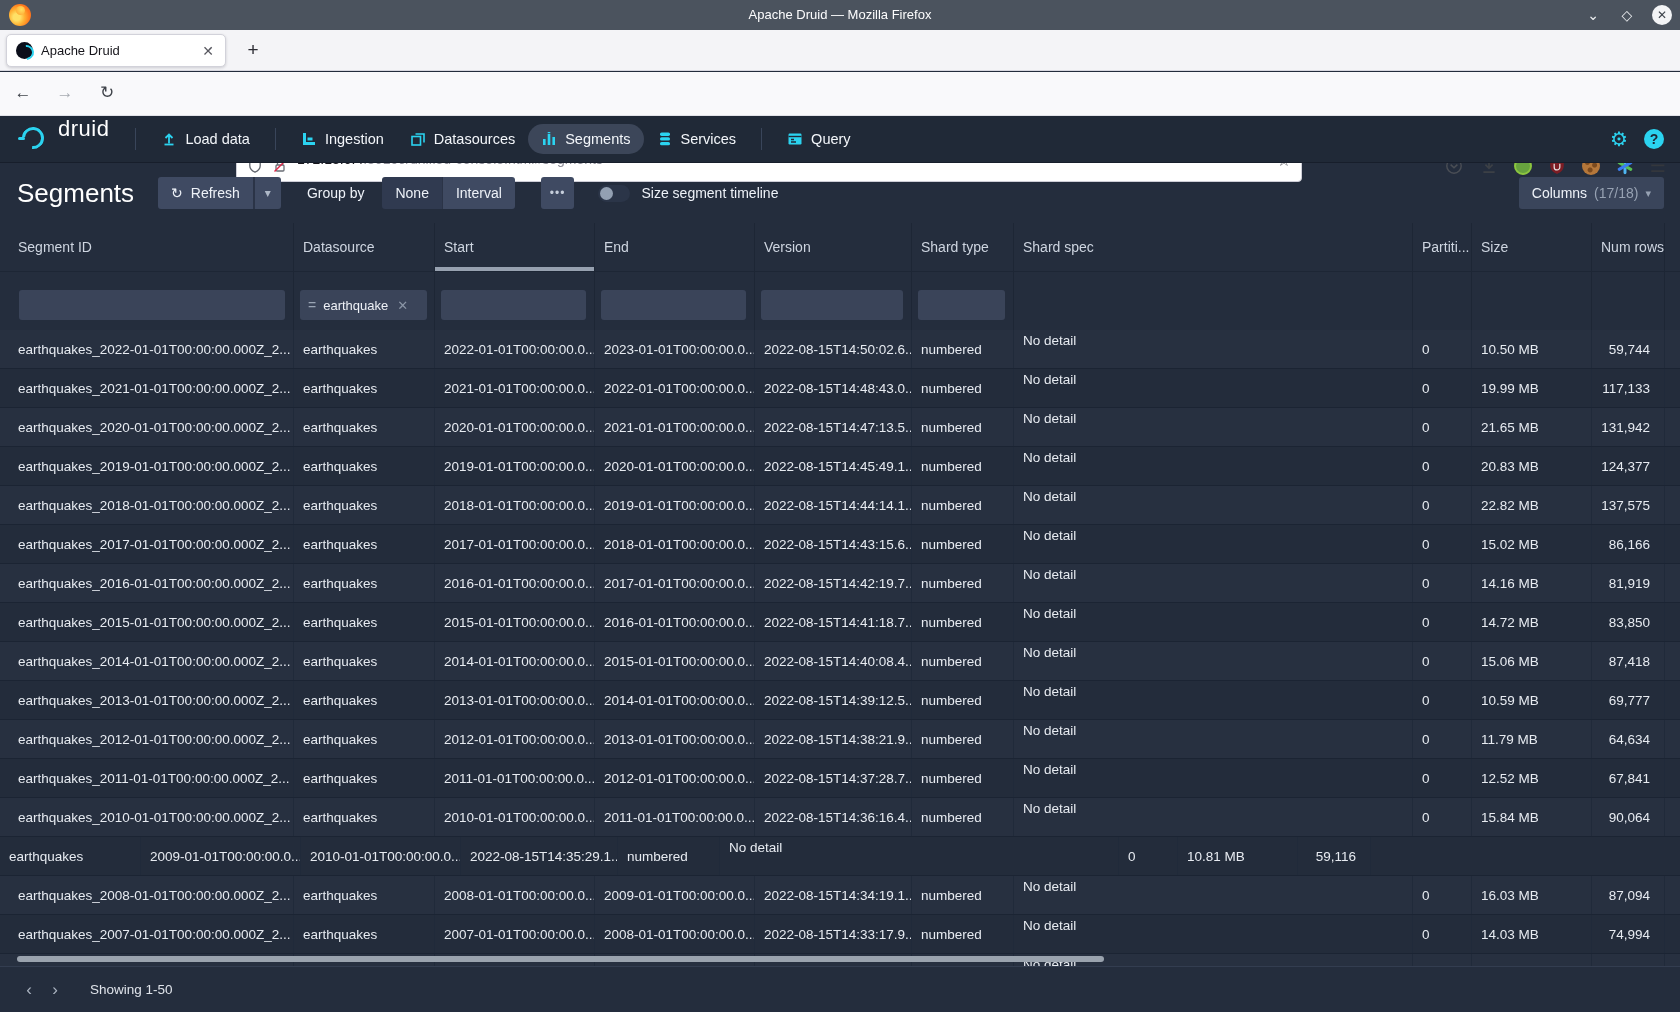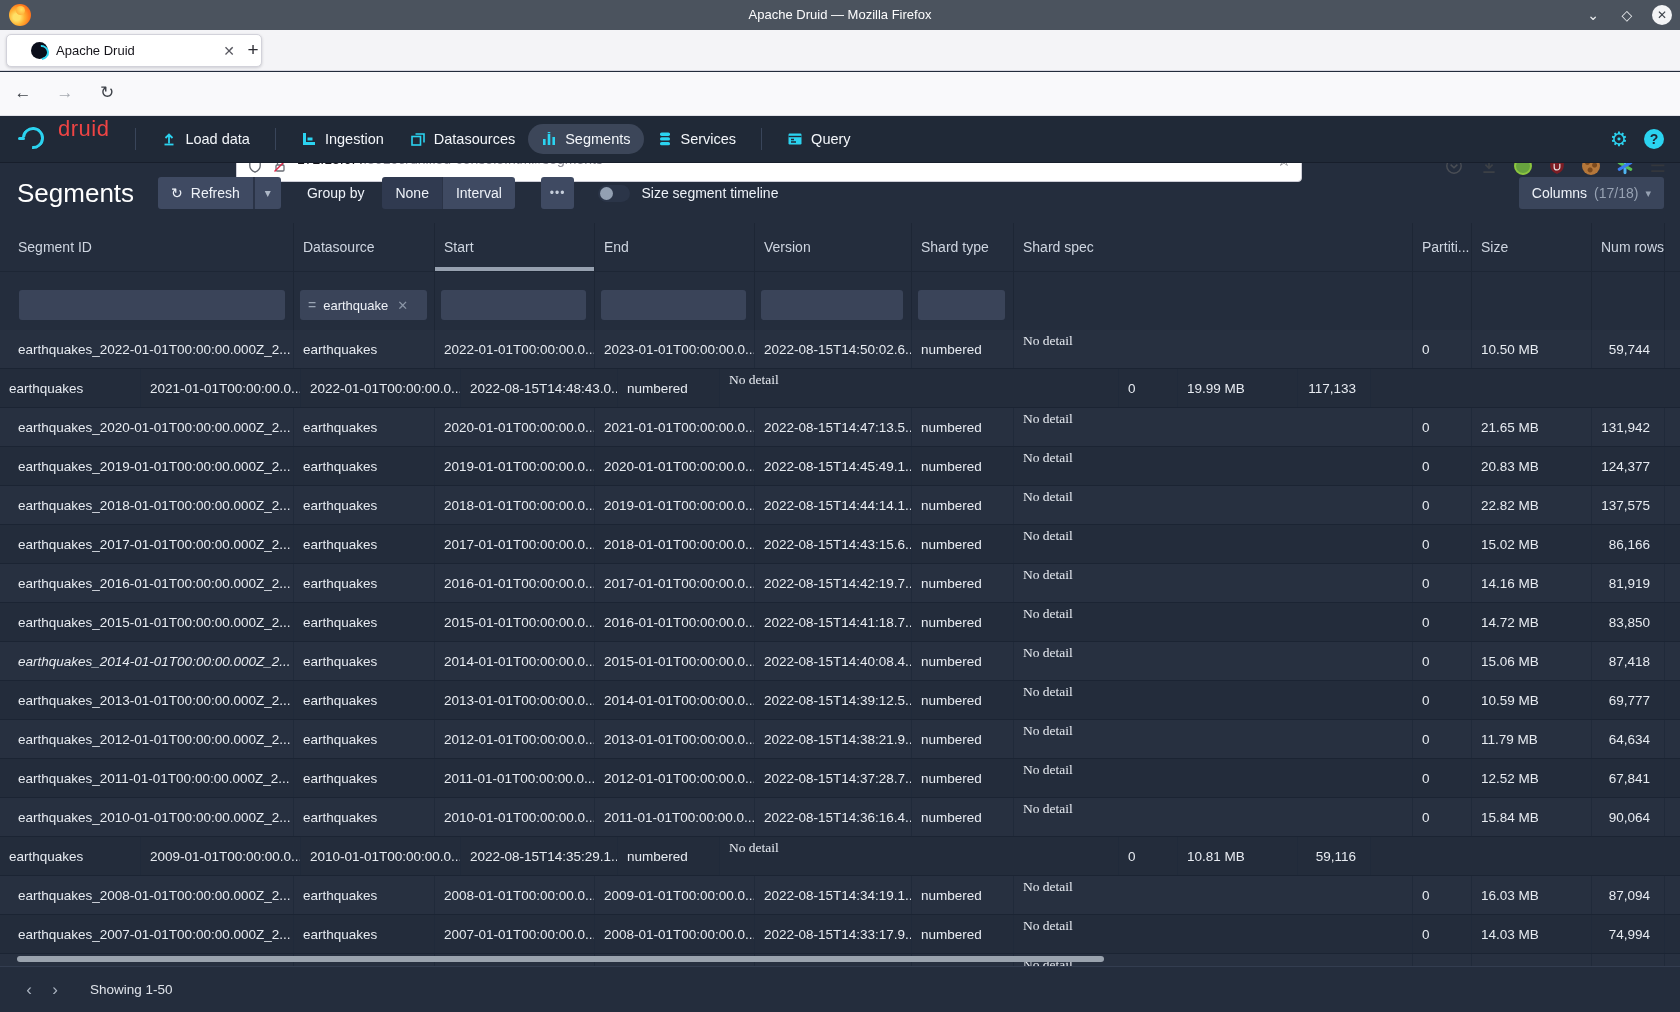--- a/index.html
+++ b/index.html
@@ -16,23 +16,23 @@
   .ff-logo:after { content:""; position:absolute; left:7px; top:2px; width:9px; height:9px; border-radius:50%;
     background:radial-gradient(circle at 60% 40%, #ffdf5e, #ff9e2c); }
   .win-title { position:absolute; left:200px; right:200px; top:0; height:30px; line-height:30px;
     text-align:center; color:#fdfdfe; font-size:13px; }
   .win-controls { position:absolute; right:8px; top:0; height:30px; display:flex; align-items:center; gap:16px; }
   .wc { color:#eceef1; font-size:14px; width:18px; text-align:center; cursor:default; }
   .wc-close { width:20px; height:20px; border-radius:50%; background:#f3f4f6; color:#3d434b;
     font-size:12px; line-height:20px; text-align:center; }
   
   .tabbar { position:absolute; top:30px; left:0; right:0; height:41px; background:#f4f4f7; border-bottom:1px solid #d7d7df; }
-  .tab { position:absolute; left:6px; top:4px; width:256px; height:33px; background:#fff;
+  .tab { position:absolute; left:6px; top:4px; width:220px; height:33px; background:#fff;
     border:1px solid #d2d2da; border-radius:5px; box-shadow:0 1px 3px rgba(20,20,40,.18);
-    display:flex; align-items:center; padding:0 24px; }
+    display:flex; align-items:center; padding:0 9px; }
   .favicon { width:17px; height:17px; border-radius:50%; background:#0b0e1a; position:relative; flex:none; }
   .favicon:after { content:""; position:absolute; left:3px; top:3px; width:11px; height:11px; border-radius:50%;
     border:2px solid #2bd3f0; border-left-color:transparent; border-bottom-color:transparent; transform:rotate(40deg); }
   .tab-title { margin-left:8px; font-size:13px; color:#16151b; flex:1; white-space:nowrap; overflow:hidden; }
   .tab-close { color:#57575f; font-size:14px; padding:0 2px; }
   .newtab { position:absolute; left:240px; top:7px; width:26px; height:26px; text-align:center; line-height:25px;
     font-size:19px; color:#2c2c33; border-radius:4px; }
   
   .toolbar { position:absolute; top:72px; left:0; right:0; height:44px; background:#f9f9fb; border-bottom:1px solid #e2e2e8; }
   .nav-btns { position:absolute; left:8px; top:6px; display:flex; gap:12px; }
@@ -53,21 +53,21 @@
       radial-gradient(circle at 70% 45%, #7c4a1e 0 2px, transparent 3px),
       radial-gradient(circle at 45% 72%, #7c4a1e 0 2px, transparent 3px); }
   .hamburger { font-size:18px; color:#34373d; }
   
   .druidbar { position:absolute; top:116px; left:0; right:0; height:47px; background:#202937;
     display:flex; align-items:center; border-bottom:1px solid #171e2b; }
   .druid-logo { width:34px; height:26px; margin-left:18px; position:relative; flex:none; }
   .druid-logo .arc { position:absolute; left:4px; top:1px; width:22px; height:22px; border-radius:50%;
     border:3px solid #2bd3f0; border-left-color:transparent; transform:rotate(-40deg); }
   .druid-logo .dash { position:absolute; left:0; top:11px; width:7px; height:3px; background:#2bd3f0; border-radius:2px; }
-  .druid-word { color:#ef4444; font-size:22px; letter-spacing:.5px; margin:0 14px 20px 6px; }
+  .druid-word { color:#ffffff; font-size:22px; letter-spacing:.5px; margin:0 14px 20px 6px; }
   .nav-sep { width:1px; height:22px; background:#39455a; margin:0 12px; }
   .navitem { display:flex; align-items:center; gap:8px; color:#f3f6fa; font-size:14.5px;
     padding:7px 13px; border-radius:17px; cursor:default; white-space:nowrap; }
   .navitem.active { background:#3c4659; }
   .navitem svg { display:block; }
   .druid-right { margin-left:auto; margin-right:16px; display:flex; align-items:center; gap:16px; }
   .gear { color:#2bd3f0; font-size:20px; }
   .help { width:20px; height:20px; border-radius:50%; background:#2bd3f0; color:#1d2634;
     font-weight:bold; font-size:14px; text-align:center; line-height:20px; }
   
@@ -103,21 +103,21 @@
   .ftag { display:flex; align-items:center; height:30px; background:#3a4459; border-radius:3px;
     margin:0 7px 0 6px; padding:0 8px; font-size:13px; }
   .ftag .op { color:#9aa5b5; margin-right:7px; font-size:14px; }
   .ftag .val { color:#eef1f6; }
   .ftag .x { color:#8b96a6; margin-left:9px; font-size:13px; }
   .drow { height:39px; border-bottom:1px solid #1b2433; }
   .drow.even { background:#273040; }
   .drow.odd { background:#232c3b; }
   .td { display:flex; align-items:center; padding-left:9px; color:#e7ebf1; font-size:13.5px;
     border-right:1px solid #202a3a; overflow:hidden; white-space:nowrap; }
-  .td.top { align-items:flex-start; padding-top:3px;font-family:Liberation Serif, serif; }
+  .td.top { align-items:flex-start; padding-top:3px; }
   .td.right { justify-content:flex-end; padding-right:14px; }
   .td.first, .th.first { padding-left:18px; }
   
   .hscroll-thumb { position:absolute; left:17px; top:956px; width:1087px; height:6px; border-radius:3px; background:#9aa3ae; }
   .footer { position:absolute; left:0; right:0; bottom:0; height:46px; background:#242d3d;
     border-top:1px solid #333d50; display:flex; align-items:center; }
   .pg { width:26px; height:26px; text-align:center; line-height:25px; color:#aab3c0; font-size:17px; border-radius:3px; }
   .pg.prev { margin-left:16px; }
   .showing { color:#dfe3ea; font-size:13.5px; margin-left:22px; }
 </style>
@@ -376,20 +376,21 @@
         <div class="td" style="width: 160px;">2022-01-01T00:00:00.0...</div>
         <div class="td" style="width: 160px;">2023-01-01T00:00:00.0...</div>
         <div class="td" style="width: 157px;">2022-08-15T14:50:02.6...</div>
         <div class="td" style="width: 102px;">numbered</div>
         <div class="td top" style="width: 399px;">No detail</div>
         <div class="td" style="width: 59px;">0</div>
         <div class="td" style="width: 120px;">10.50 MB</div>
         <div class="td right" style="width: 73px;">59,744</div>
       </div>
       <div class="tr drow odd">
+        <div class="td first" style="width: 294px;">earthquakes_2021-01-01T00:00:00.000Z_2...</div>
         <div class="td" style="width: 141px;">earthquakes</div>
         <div class="td" style="width: 160px;">2021-01-01T00:00:00.0...</div>
         <div class="td" style="width: 160px;">2022-01-01T00:00:00.0...</div>
         <div class="td" style="width: 157px;">2022-08-15T14:48:43.0...</div>
         <div class="td" style="width: 102px;">numbered</div>
         <div class="td top" style="width: 399px;">No detail</div>
         <div class="td" style="width: 59px;">0</div>
         <div class="td" style="width: 120px;">19.99 MB</div>
         <div class="td right" style="width: 73px;">117,133</div>
       </div>
@@ -459,21 +460,21 @@
         <div class="td" style="width: 160px;">2015-01-01T00:00:00.0...</div>
         <div class="td" style="width: 160px;">2016-01-01T00:00:00.0...</div>
         <div class="td" style="width: 157px;">2022-08-15T14:41:18.7...</div>
         <div class="td" style="width: 102px;">numbered</div>
         <div class="td top" style="width: 399px;">No detail</div>
         <div class="td" style="width: 59px;">0</div>
         <div class="td" style="width: 120px;">14.72 MB</div>
         <div class="td right" style="width: 73px;">83,850</div>
       </div>
       <div class="tr drow even">
-        <div class="td first" style="width: 294px; font-style: italic;">earthquakes_2014-01-01T00:00:00.000Z_2...</div>
+        <div class="td first" style="width: 294px;">earthquakes_2014-01-01T00:00:00.000Z_2...</div>
         <div class="td" style="width: 141px;">earthquakes</div>
         <div class="td" style="width: 160px;">2014-01-01T00:00:00.0...</div>
         <div class="td" style="width: 160px;">2015-01-01T00:00:00.0...</div>
         <div class="td" style="width: 157px;">2022-08-15T14:40:08.4...</div>
         <div class="td" style="width: 102px;">numbered</div>
         <div class="td top" style="width: 399px;">No detail</div>
         <div class="td" style="width: 59px;">0</div>
         <div class="td" style="width: 120px;">15.06 MB</div>
         <div class="td right" style="width: 73px;">87,418</div>
       </div>

